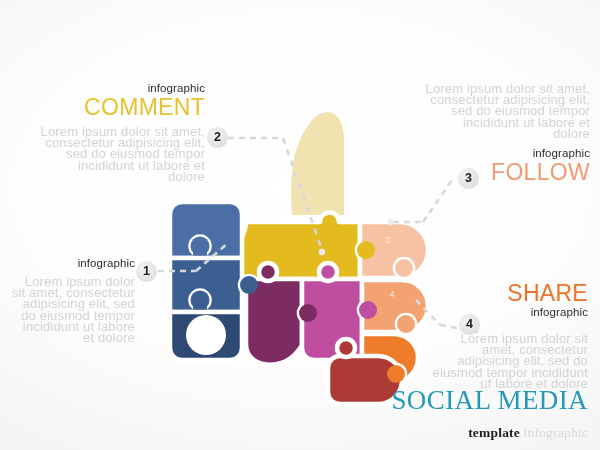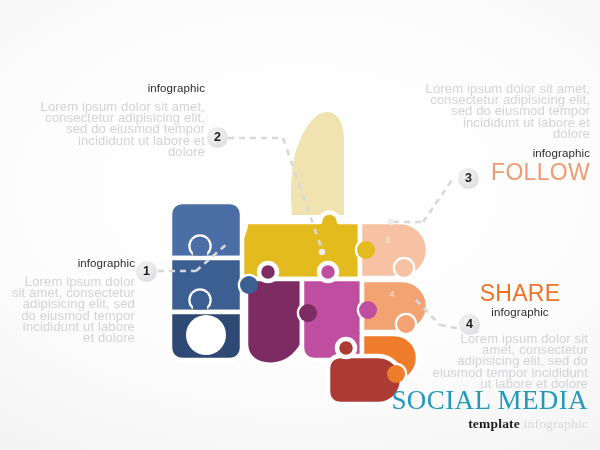--- a/index.html
+++ b/index.html
@@ -83,21 +83,21 @@
     text-align: right;
     font-family: Liberation Serif, serif;
   }
   .title-main {
     font-size: 27px;
     line-height: 29px;
     color: #2299bb;
     letter-spacing: 0.4px;
   }
   .title-sub {
-    margin-top: 1px;
+    margin-top: 10px;
     font-size: 13.5px;
     line-height: 16px;
     letter-spacing: 0.2px;
   }
   .title-sub .b {
     color: #1d1d1d;
     font-weight: 700;
   }
   .title-sub .g {
     color: #d9d9dc;
@@ -269,38 +269,39 @@
       <path d="M440,325 L478,332"></path>
     </g>
     <g fill="#ededef">
       <circle cx="322" cy="252" r="3.2"></circle>
       <circle cx="391" cy="222" r="3.2"></circle>
     </g>
   </svg>
 
   <div class="block ta-right" style="left:40px; top:82px; width:165px;">
     <div class="eyebrow">infographic</div>
+    <div class="headline c-comment">COMMENT</div>
     <div class="body-text" style="margin-top:6px;">Lorem ipsum dolor sit amet, consectetur adipisicing elit, sed do eiusmod tempor incididunt ut labore et dolore</div>
   </div>
   <div class="marker" style="left:207px; top:127px;">2</div>
 
   <div class="block ta-right" style="left:425px; top:83px; width:165px;">
     <div class="body-text">Lorem ipsum dolor sit amet, consectetur adipisicing elit, sed do eiusmod tempor incididunt ut labore et dolore</div>
     <div class="eyebrow" style="margin-top:8px;">infographic</div>
     <div class="headline c-follow">FOLLOW</div>
   </div>
   <div class="marker" style="left:458px; top:168px;">3</div>
 
   <div class="block ta-right" style="left:10px; top:257px; width:125px;">
     <div class="eyebrow">infographic</div>
     <div class="body-text" style="margin-top:6px;">Lorem ipsum dolor sit amet, consectetur adipisicing elit, sed do eiusmod tempor incididunt ut labore et dolore</div>
   </div>
   <div class="marker" style="left:136px; top:261px;">1</div>
 
-  <div class="block ta-right" style="left:440px; top:281px; width:160px;text-align:center;">
+  <div class="block ta-right" style="left:428px; top:281px; width:160px;">
     <div class="headline c-share">SHARE</div>
     <div class="eyebrow">infographic</div>
   </div>
   <div class="marker" style="left:459px; top:314px;">4</div>
   <div class="block ta-right body-text" style="left:428px; top:333px; width:160px;">Lorem ipsum dolor sit amet, consectetur adipisicing elit, sed do eiusmod tempor incididunt ut labore et dolore</div>
 
   <div id="footer-title">
     <div class="title-main">SOCIAL MEDIA</div>
     <div class="title-sub">
       <span class="b">template</span>

